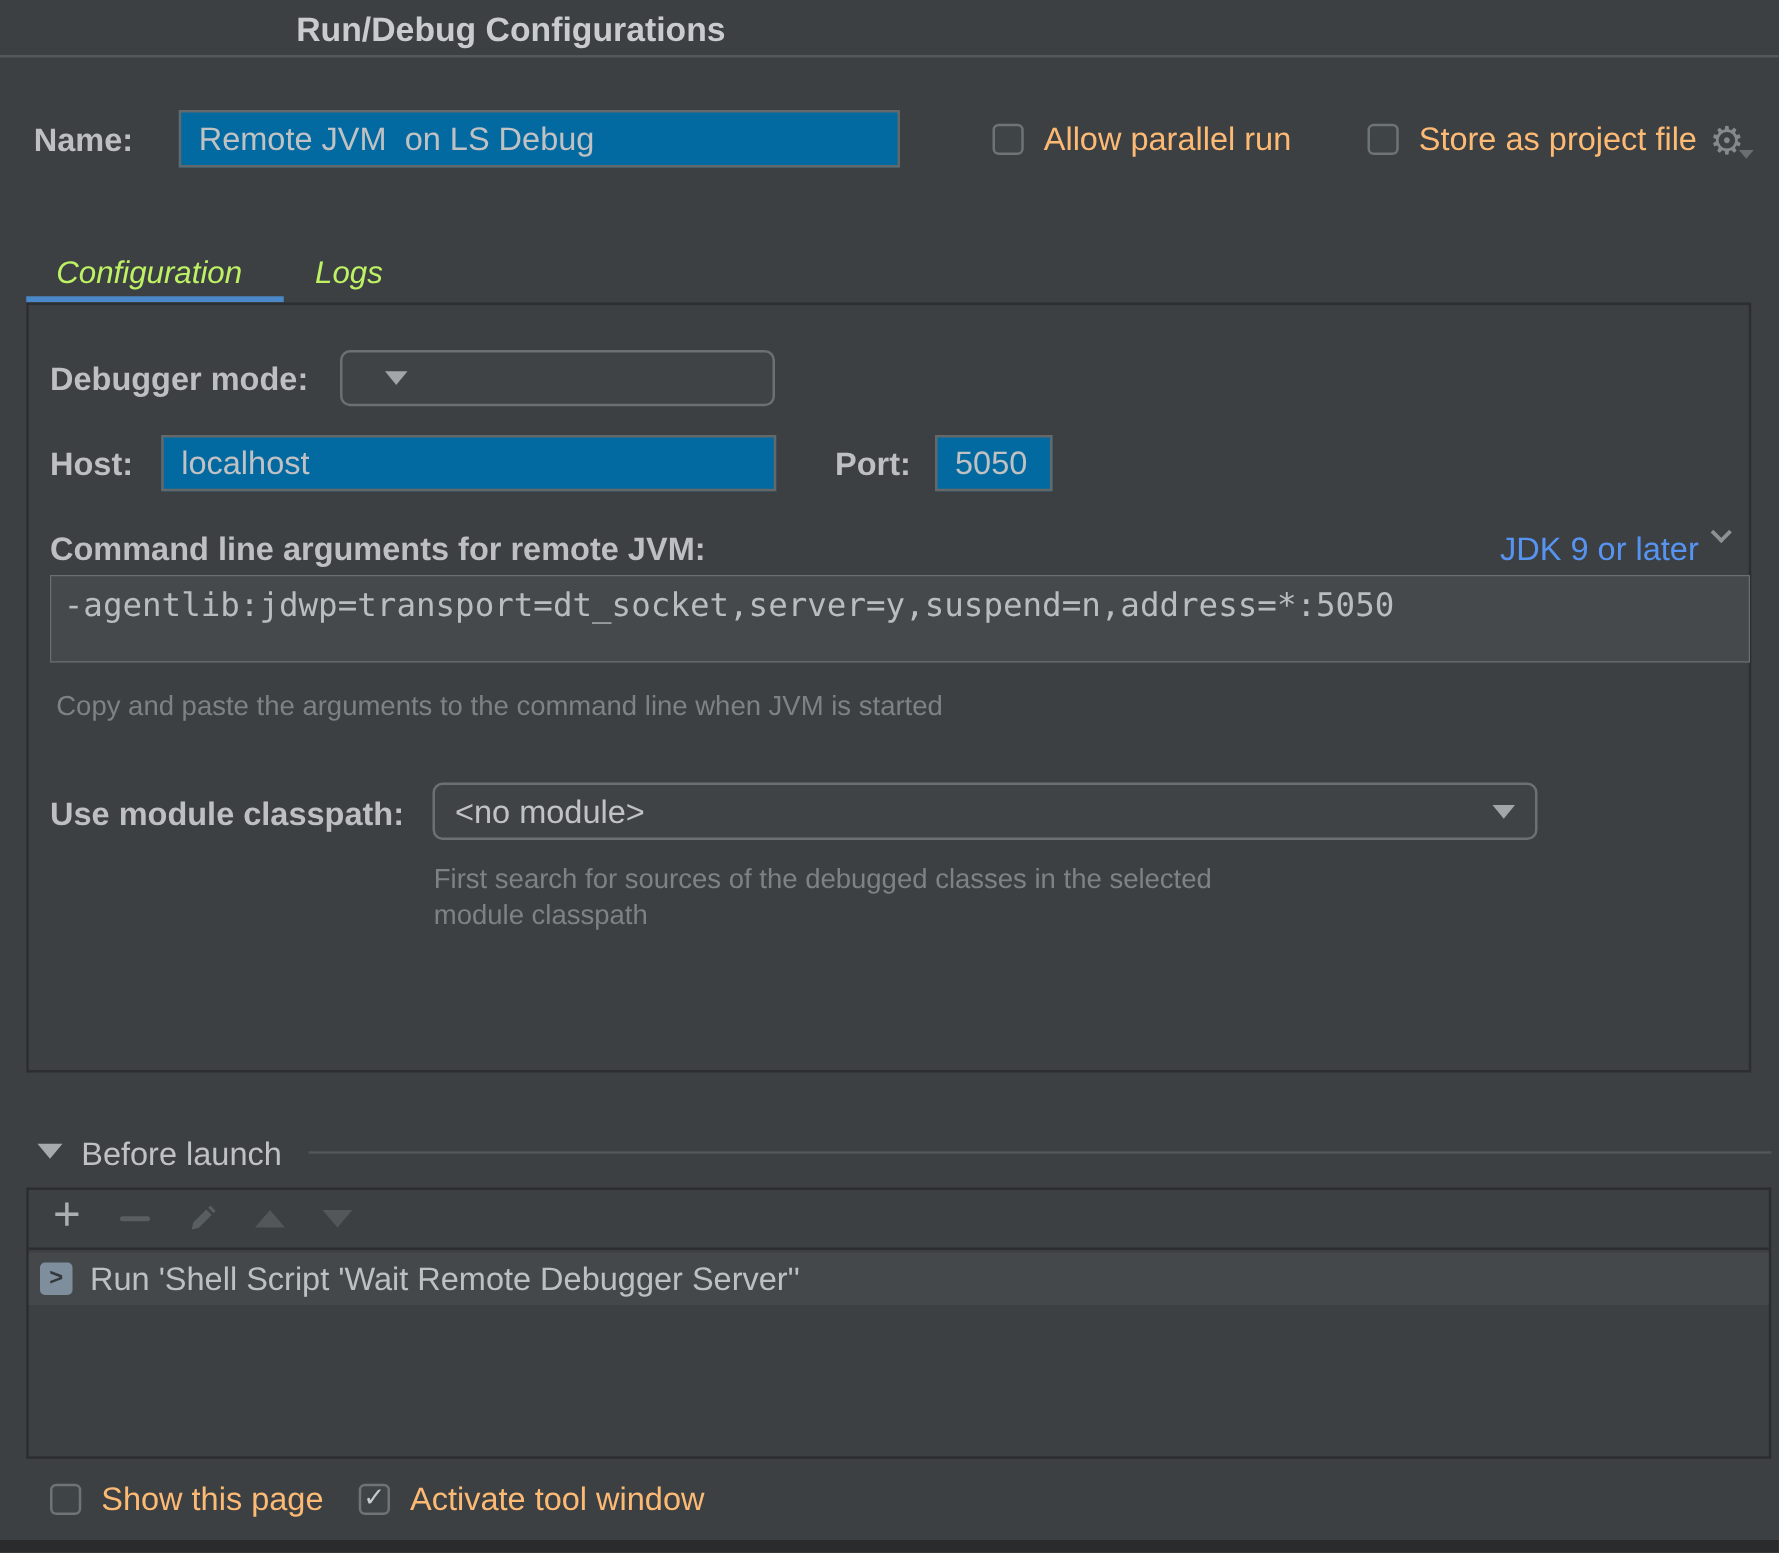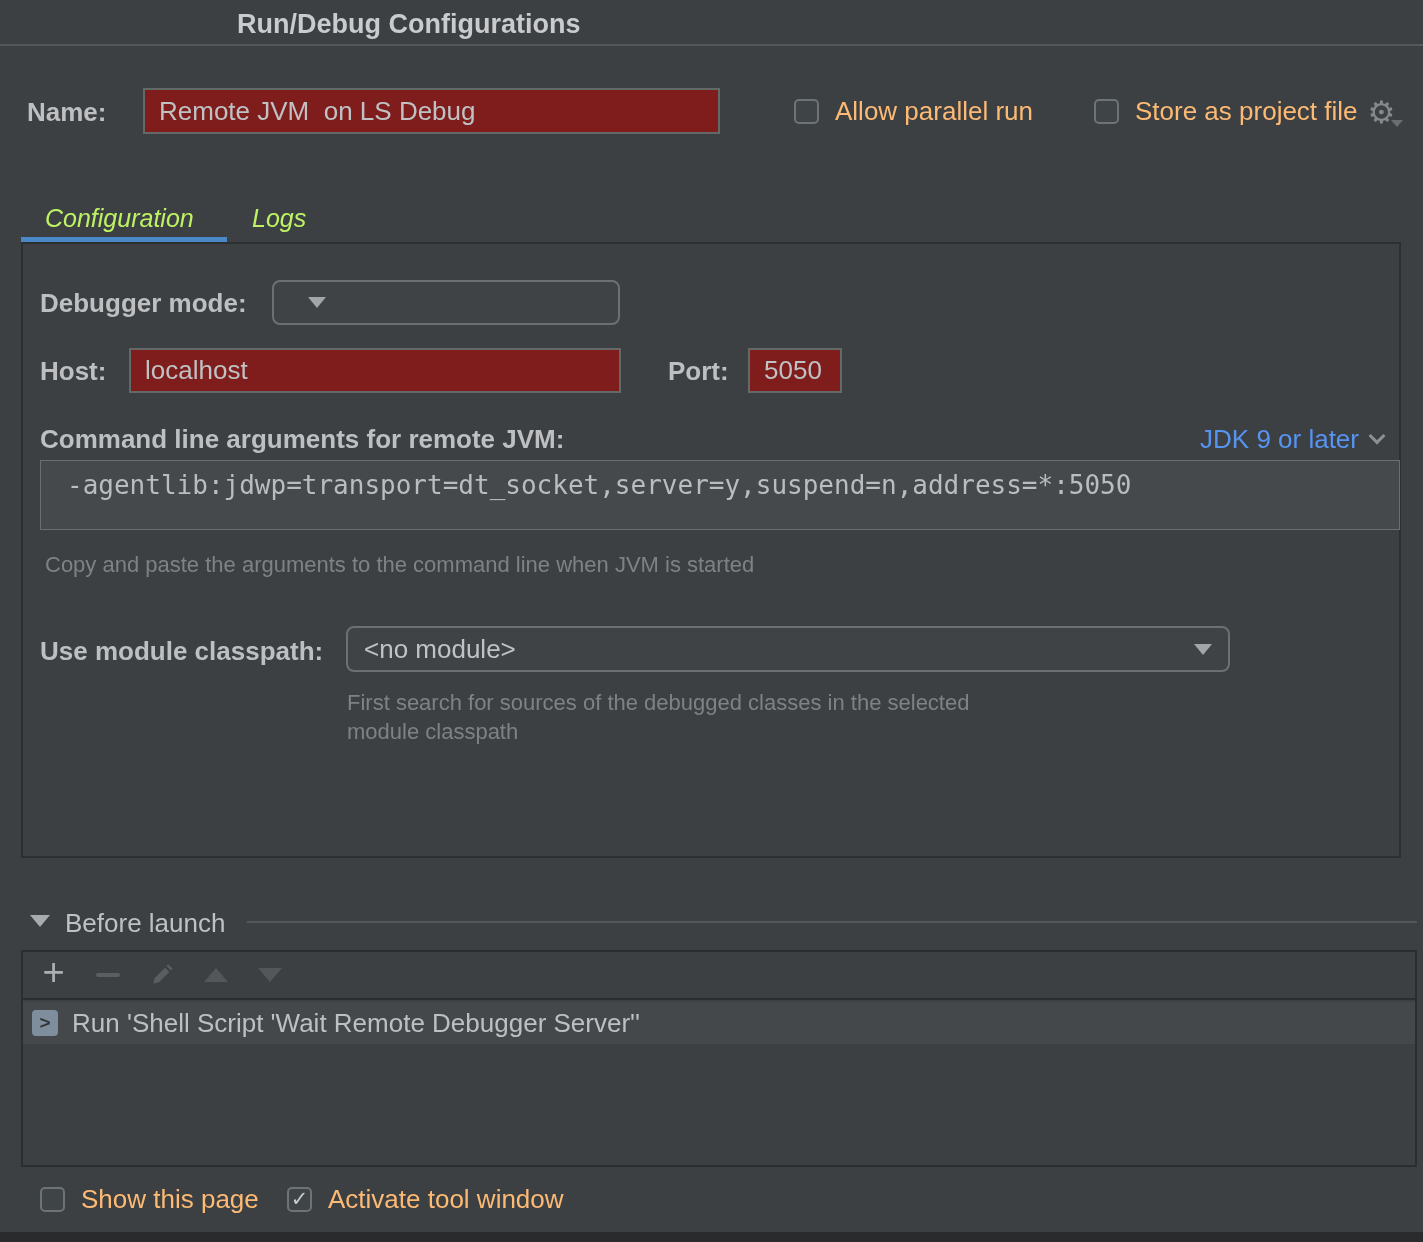--- a/index.html
+++ b/index.html
@@ -14,21 +14,21 @@
   .abs { position:absolute; }
 
   
   .titlebar { left:0; top:0; width:1423px; height:46px; border-bottom:2px solid #55585A; }
   .window-title { left:237px; top:9px; font-size:27px; font-weight:bold; color:#C9CBCD; }
 
   
   .label { font-size:26px; color:#BDBFC1;font-weight:bold; }
   .name-label { left:27px; top:97px; }
   .text-field {
-    background:#7f1d1d; border:2px solid #646869;
+    background:#0369a1; border:2px solid #646869;
     color:#BFC1C3; font-size:26px; display:flex; align-items:center;
     padding:0 14px; white-space:pre;
   }
   .name-field { left:143px; top:88px; width:577px; height:46px; }
 
   
   .checkbox-row { display:flex; align-items:center; }
   .cb {
     width:25px; height:25px; border:2px solid #6E7376; border-radius:5px;
     background:#3F4447; flex:0 0 auto; display:flex; align-items:center; justify-content:center;
@@ -61,29 +61,29 @@
 
   .dbg-label { left:17px; top:44px; }
   .dbg-combo { left:249px; top:36px; width:348px; height:45px; }
 
   .host-label { left:17px; top:112px; }
   .host-field { left:106px; top:104px; width:492px; height:45px; }
   .port-label { left:645px; top:112px; }
   .port-field { left:725px; top:104px; width:94px; height:45px; }
 
   .cmd-label { left:17px; top:180px; }
-  .jdk-link { right:16px; top:180px; display:flex; align-items:center; font-size:26px; color:#5794F2; }
+  .jdk-link { right:16px; top:180px; display:flex; font-size:26px; color:#5794F2; }
   .jdk-chevron { width:12px; height:12px; border-right:3px solid #8E9193; border-bottom:3px solid #8E9193;
     transform:rotate(45deg); margin-left:12px; position:relative; top:-4px; }
 
   .cmd-area {
     left:17px; top:216px; width:1360px; height:70px;
     background:#45494B; border:1px solid #6A6E70;
     font-family:"DejaVu Sans Mono", monospace; font-size:26px; color:#BABDBF;
-    padding:9px 26px; white-space:pre; overflow:hidden;
+    padding:9px 10px; white-space:pre; overflow:hidden;
   }
   .hint { font-size:22px; color:#7E8285; line-height:29px; }
   .cmd-hint { left:22px; top:306px; }
 
   .module-label { left:17px; top:392px; }
   .module-combo { left:323px; top:382px; width:884px; height:46px; }
   .module-hint { left:324px; top:444px; width:670px; }
 
   
   .bl-caret { left:30px; top:915px; width:0; height:0;

